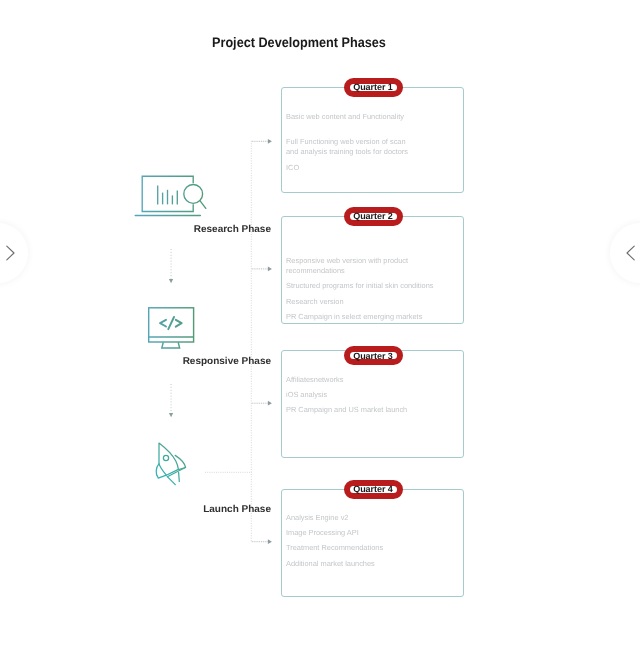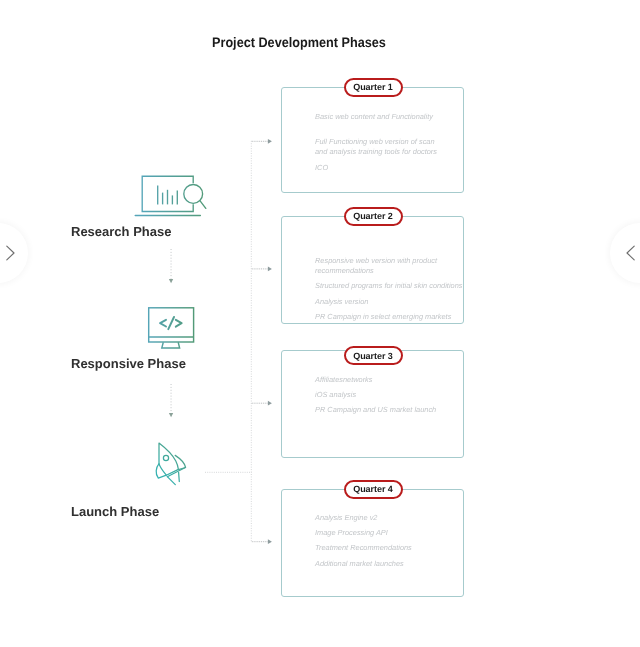--- a/index.html
+++ b/index.html
@@ -5,27 +5,27 @@
 <style>
   html,body{margin:0;padding:0;}
   body{width:640px;height:647px;background:#ffffff;font-family:"Liberation Sans",sans-serif;overflow:hidden;-webkit-font-smoothing:antialiased;text-rendering:geometricPrecision;}
   #stage{position:relative;width:600px;height:647px;background:#ffffff;-webkit-font-smoothing:antialiased;}
   .qpill,.title,.phase-label,.qitem{-webkit-font-smoothing:antialiased;filter:opacity(1);}
 
   .title{position:absolute;left:212px;top:35px;font-size:13.8px;font-weight:bold;color:#1a1a1a;white-space:nowrap;transform:scaleX(0.918);transform-origin:left center;}
 
   
   .qbox{position:absolute;left:281px;width:183px;border:1px solid #a6cbcd;border-radius:3px;box-sizing:border-box;background:transparent;}
-  .qpill{position:absolute;width:59px;height:19px;border:2px solid #b91c1c;border-radius:9.5px;background:#ffffff;display:flex;align-items:center;justify-content:center;font-size:9px;font-weight:bold;color:#1a1a1a;box-sizing:border-box;letter-spacing:-0.05px;}
-  .qitems{position:absolute;left:315px;width:150px;font-style:italic;}
+  .qpill{position:absolute;width:59px;height:19px;border:6px solid #b91c1c;border-radius:9.5px;background:#ffffff;display:flex;align-items:center;justify-content:center;font-size:9px;font-weight:bold;color:#1a1a1a;box-sizing:border-box;letter-spacing:-0.05px;}
+  .qitems{position:absolute;left:286px;width:150px;}
   .qitem.w2{width:128px;margin-top:16px;}
   .qitem{font-size:7.4px;color:#c3c6c9;line-height:9.8px;margin-bottom:5.7px;letter-spacing:0px;}
 
   
-  .phase-label{position:absolute;width:200px;left:71px;text-align:left;font-size:13px;font-weight:bold;color:#303030;letter-spacing:0px;}
+  .phase-label{position:absolute;width:200px;left:71px;text-align:right;font-size:10px;font-weight:bold;color:#303030;letter-spacing:0px;}
   .phase-icon{position:absolute;}
 
   
   .navbtn{position:absolute;width:60px;height:60px;border-radius:50%;background:#ffffff;box-shadow:0 0 7px 1px rgba(0,0,0,0.045);}
   .navbtn svg{position:absolute;top:50%;transform:translateY(-50%);}
   svg{display:block;}
 </style>
 </head>
 <body>
 
@@ -135,21 +135,21 @@
       <div class="qitem">Basic web content and Functionality</div>
       <div class="qitem w2">Full Functioning web version of scan and analysis training tools for doctors</div>
       <div class="qitem">ICO</div>
     </div>
 
     <div class="qbox" style="top:216px;height:107.5px;"></div>
     <div class="qpill" style="left:343.5px;top:206.8px;">Quarter 2</div>
     <div class="qitems" style="top:239.8px;">
       <div class="qitem w2">Responsive web version with product recommendations</div>
       <div class="qitem">Structured programs for initial skin conditions</div>
-      <div class="qitem">Analysis version</div>
+      <div class="qitem">Research version</div>
       <div class="qitem">PR Campaign in select emerging markets</div>
     </div>
 
     <div class="qbox" style="top:350px;height:107.5px;"></div>
     <div class="qpill" style="left:343.5px;top:346px;">Quarter 3</div>
     <div class="qitems" style="top:374.5px;">
       <div class="qitem">Affiliatesnetworks</div>
       <div class="qitem">iOS analysis</div>
       <div class="qitem">PR Campaign and US market launch</div>
     </div>

